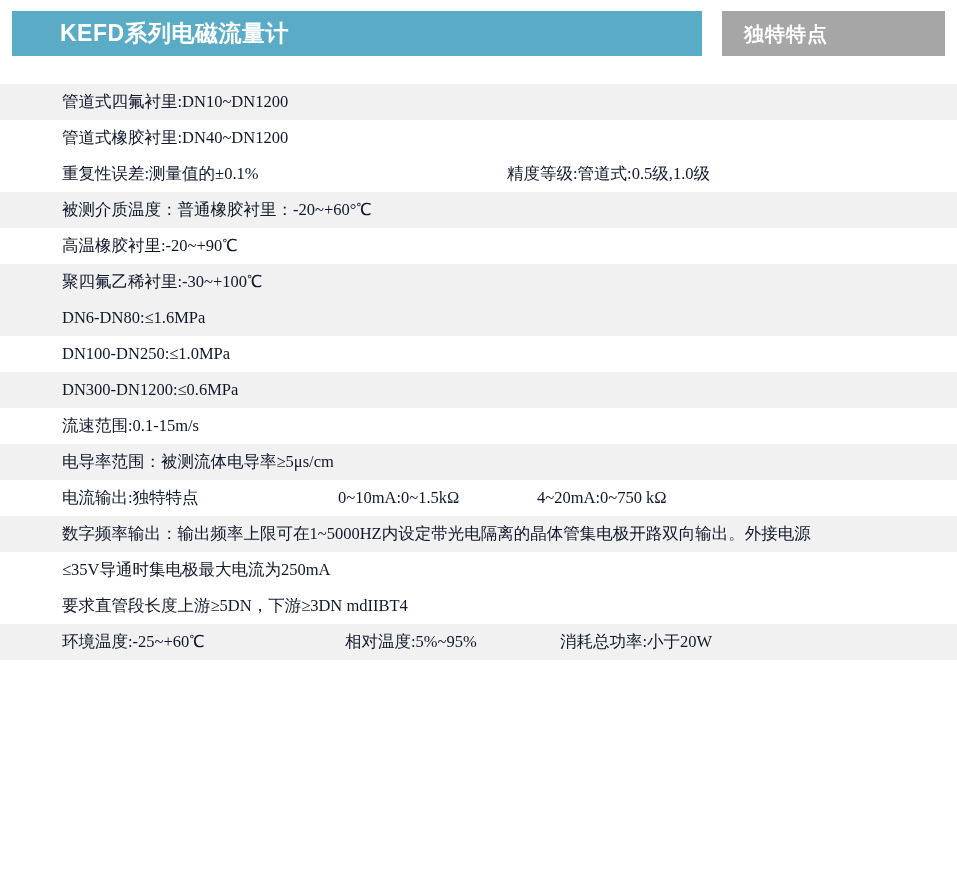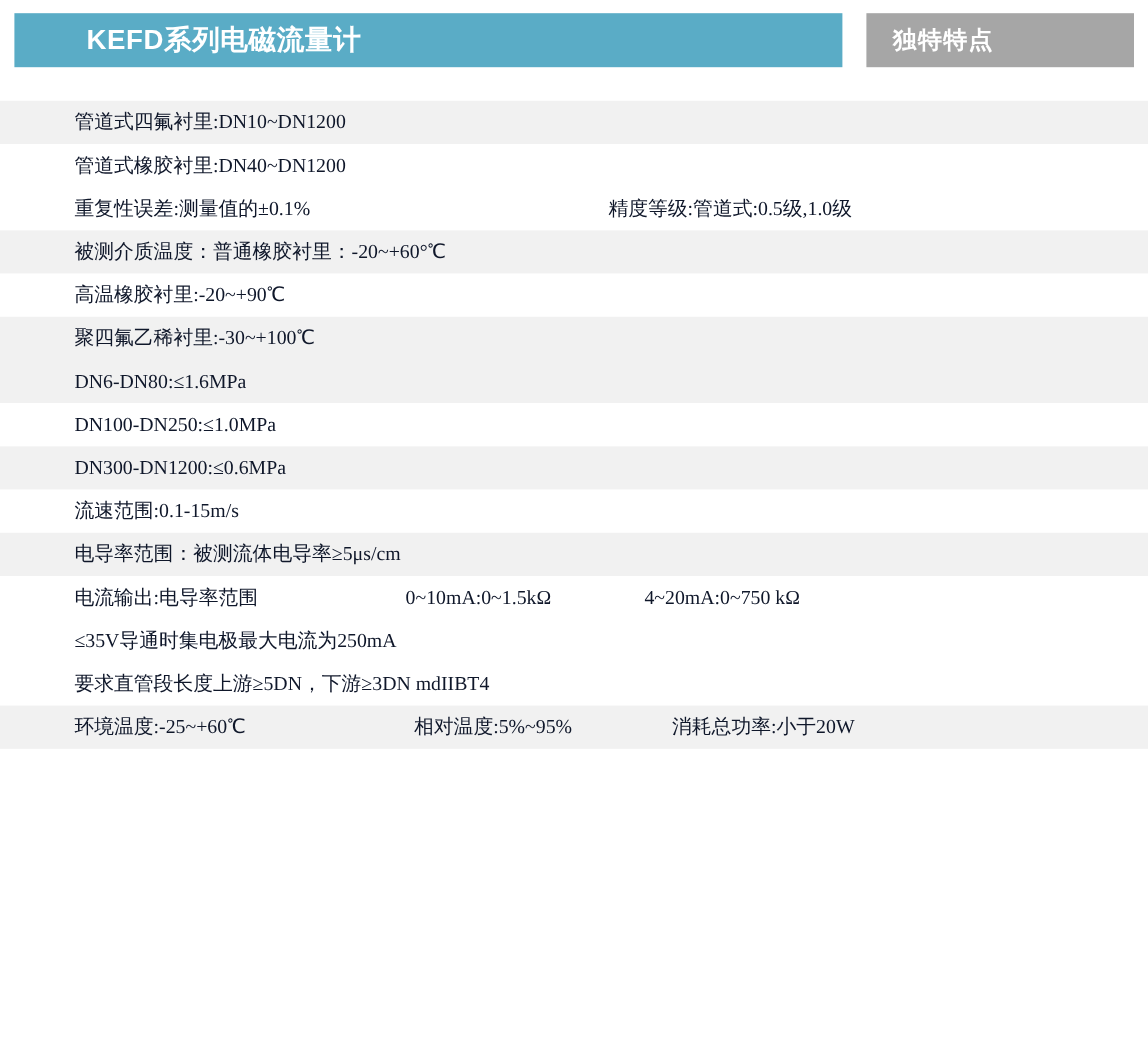--- a/index.html
+++ b/index.html
@@ -31,21 +31,21 @@
   .title-bar {
     flex: 0 0 690px;
     background: #5aacc6;
     color: #ffffff;
     display: flex;
     align-items: center;
     height: 45px;
     box-sizing: border-box;
   }
   .title-bar .title-text {
-    padding-left: 60px;
+    padding-left: 48px;
     font-size: 23px;
     font-weight: bold;
     letter-spacing: 0.5px;
     line-height: 1;
   }
   .spacer-gap {
     flex: 0 0 20px;
   }
   .badge-bar {
     flex: 1 1 auto;
@@ -143,23 +143,26 @@
       <div class="spec-row odd">
         <span class="cell cell-main">DN300-DN1200:≤0.6MPa</span>
       </div>
       <div class="spec-row even">
         <span class="cell cell-main">流速范围:0.1-15m/s</span>
       </div>
       <div class="spec-row odd">
         <span class="cell cell-main">电导率范围：被测流体电导率≥5μs/cm</span>
       </div>
       <div class="spec-row even">
-        <span class="cell cell-main">电流输出:电导率范围</span>
+        <span class="cell cell-main">电流输出:独特特点</span>
         <span class="cell c2" style="left: 338px;">0~10mA:0~1.5kΩ</span>
         <span class="cell c2" style="left: 537px;">4~20mA:0~750 kΩ</span>
+      </div>
+      <div class="spec-row odd">
+        <span class="cell cell-main">数字频率输出：输出频率上限可在1~5000HZ内设定带光电隔离的晶体管集电极开路双向输出。外接电源</span>
       </div>
       <div class="spec-row even">
         <span class="cell cell-main">≤35V导通时集电极最大电流为250mA</span>
       </div>
       <div class="spec-row even">
         <span class="cell cell-main">要求直管段长度上游≥5DN，下游≥3DN   mdIIBT4</span>
       </div>
       <div class="spec-row odd">
         <span class="cell cell-main">环境温度:-25~+60℃</span>
         <span class="cell c2" style="left: 317px; margin-left: 28px;">相对温度:5%~95%</span>

